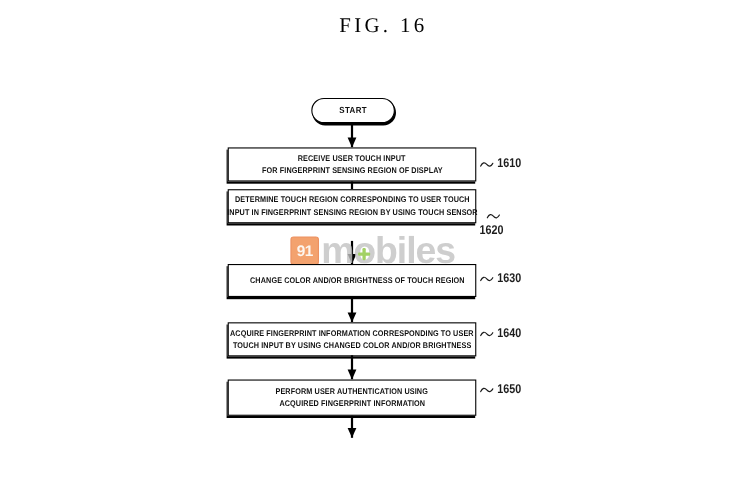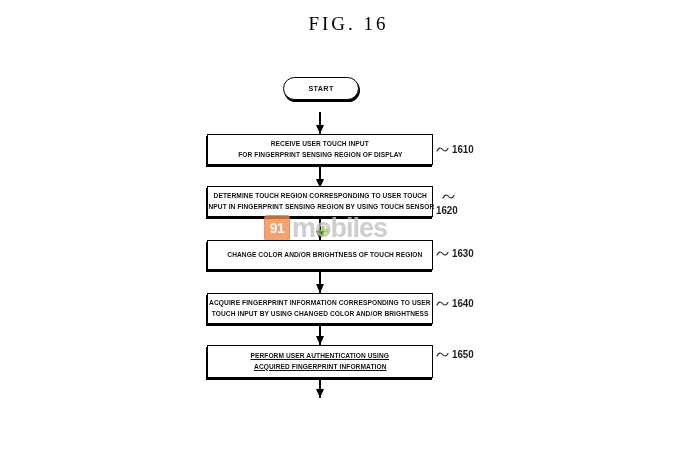--- a/index.html
+++ b/index.html
@@ -123,21 +123,21 @@
     justify-content: center;
   }
   .wm-badge .wm-91 {
     color: #fdf4ec;
     font-size: 14px;
     font-weight: bold;
     letter-spacing: -0.5px;
   }
   .wm-word {
     margin-left: 2px;
-    font-size: 27px;
+    font-size: 34px;
     font-weight: bold;
     color: #c2c2c2;
     letter-spacing: -1px;
     line-height: 26px;
     white-space: nowrap;
   }
   .wm-o { position: relative; display: inline-block; }
   .wm-o .wm-cross-h, .wm-o .wm-cross-v {
     content: "";
     position: absolute;
@@ -147,40 +147,40 @@
   .wm-cross-h { width: 11px; height: 3px; left: 50%; top: 60%; transform: translate(-50%, -50%); }
   .wm-cross-v { width: 3px; height: 11px; left: 50%; top: 60%; transform: translate(-50%, -50%); }
 </style>
 </head>
 <body>
 
 <div class="canvas">
 
   <div class="fig-title">FIG. 16</div>
 
-  <div class="terminal" style="left:283px; top:77px;">
+  <div class="terminal" style="left:283px; top:89px;">
     <span class="t-label">START</span>
   </div>
 
   <div class="arrow" style="top:112px; height:22px;"></div>
 
   <div class="step" style="top:134px; height:31px;">
     <span class="ln">RECEIVE USER TOUCH INPUT</span>
     <span class="ln">FOR FINGERPRINT SENSING REGION OF DISPLAY</span>
   </div>
   <div class="ref" style="top:143px;">
     <svg class="tilde" width="13" height="9" viewBox="0 0 13 9">
         <path d="M1 6 Q3.5 1 6.5 4.5 Q9.5 8 12 3.5" stroke="#1d1d1d" stroke-width="1.1" fill="none" stroke-linecap="round"></path>
       </svg>
     <span class="refnum">1610</span>
   </div>
 
   <div class="arrow" style="top:165px; height:23px;"></div>
 
-  <div class="step" style="top:186px; height:31px;">
+  <div class="step" style="top:172px; height:31px;">
     <span class="ln">DETERMINE TOUCH REGION CORRESPONDING TO USER TOUCH</span>
     <span class="ln">INPUT IN FINGERPRINT SENSING REGION BY USING TOUCH SENSOR</span>
   </div>
   <div class="ref" style="top:192px;flex-direction:column;">
     <svg class="tilde" width="13" height="9" viewBox="0 0 13 9">
         <path d="M1 6 Q3.5 1 6.5 4.5 Q9.5 8 12 3.5" stroke="#1d1d1d" stroke-width="1.1" fill="none" stroke-linecap="round"></path>
       </svg>
     <span class="refnum">1620</span>
   </div>
 
@@ -211,21 +211,21 @@
   </div>
   <div class="ref" style="top:297px;">
     <svg class="tilde" width="13" height="9" viewBox="0 0 13 9">
         <path d="M1 6 Q3.5 1 6.5 4.5 Q9.5 8 12 3.5" stroke="#1d1d1d" stroke-width="1.1" fill="none" stroke-linecap="round"></path>
       </svg>
     <span class="refnum">1640</span>
   </div>
 
   <div class="arrow" style="top:323px; height:22px;"></div>
 
-  <div class="step" style="top:345px; height:33px;text-decoration:underline;">
+  <div class="step" style="top:345px; height:33px;">
     <span class="ln">PERFORM USER AUTHENTICATION USING</span>
     <span class="ln">ACQUIRED FINGERPRINT INFORMATION</span>
   </div>
   <div class="ref" style="top:348px;">
     <svg class="tilde" width="13" height="9" viewBox="0 0 13 9">
         <path d="M1 6 Q3.5 1 6.5 4.5 Q9.5 8 12 3.5" stroke="#1d1d1d" stroke-width="1.1" fill="none" stroke-linecap="round"></path>
       </svg>
     <span class="refnum">1650</span>
   </div>
 

